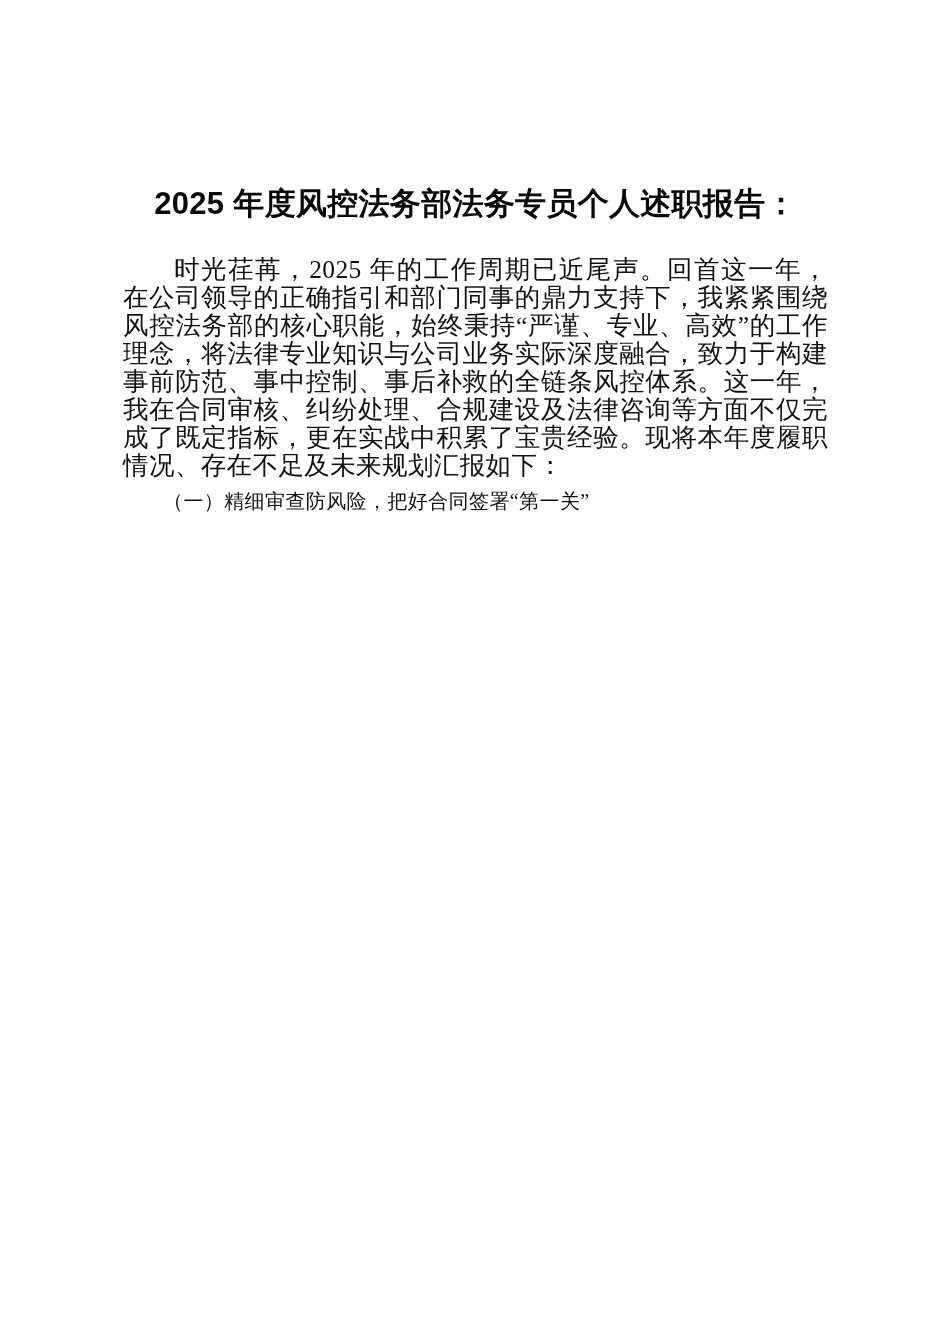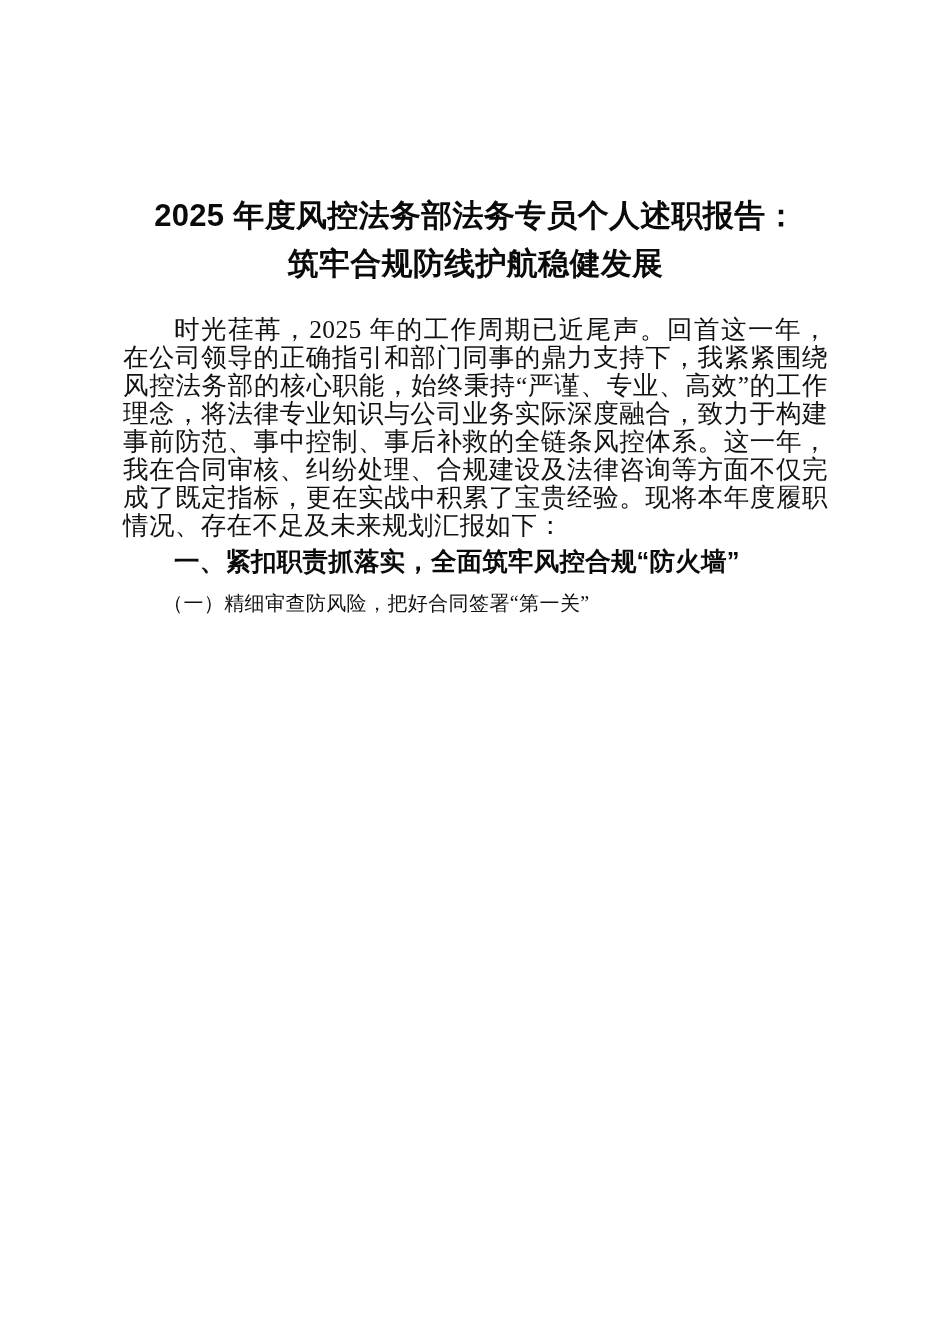--- a/index.html
+++ b/index.html
@@ -19,21 +19,21 @@
     position: relative;
     width: 950px;
     height: 1344px;
     background: #ffffff;
     box-sizing: border-box;
   }
 
   .content {
     position: absolute;
     left: 123px;
-    top: 16px;
+    top: 4px;
     width: 705px;
   }
 
   
   .doc-title {
     margin: 0;
     padding-top: 176px;
     text-align: center;
     font-family: "Liberation Sans", "DejaVu Sans", sans-serif;
     font-weight: bold;
@@ -87,25 +87,23 @@
   }
 </style>
 </head>
 <body>
 
 <div class="page">
   <div class="content">
 
     <h1 class="doc-title">
       <span class="title-line">2025 年度风控法务部法务专员个人述职报告：</span>
-      <span class="title-line">筑牢合规防线护航稳健发展</span>
     </h1>
 
     <p class="para first-body">时光荏苒，2025 年的工作周期已近尾声。回首这一年，在公司领导的正确指引和部门同事的鼎力支持下，我紧紧围绕风控法务部的核心职能，始终秉持“严谨、专业、高效”的工作理念，将法律专业知识与公司业务实际深度融合，致力于构建事前防范、事中控制、事后补救的全链条风控体系。这一年，我在合同审核、纠纷处理、合规建设及法律咨询等方面不仅完成了既定指标，更在实战中积累了宝贵经验。现将本年度履职情况、存在不足及未来规划汇报如下：</p>
 
-    <p class="section-heading">一、紧扣职责抓落实，全面筑牢风控合规“防火墙”</p>
 
 
     <p class="sub-heading">（一）精细审查防风险，把好合同签署“第一关”</p>
 
 
   </div>
 </div>
 
 </body></html>

